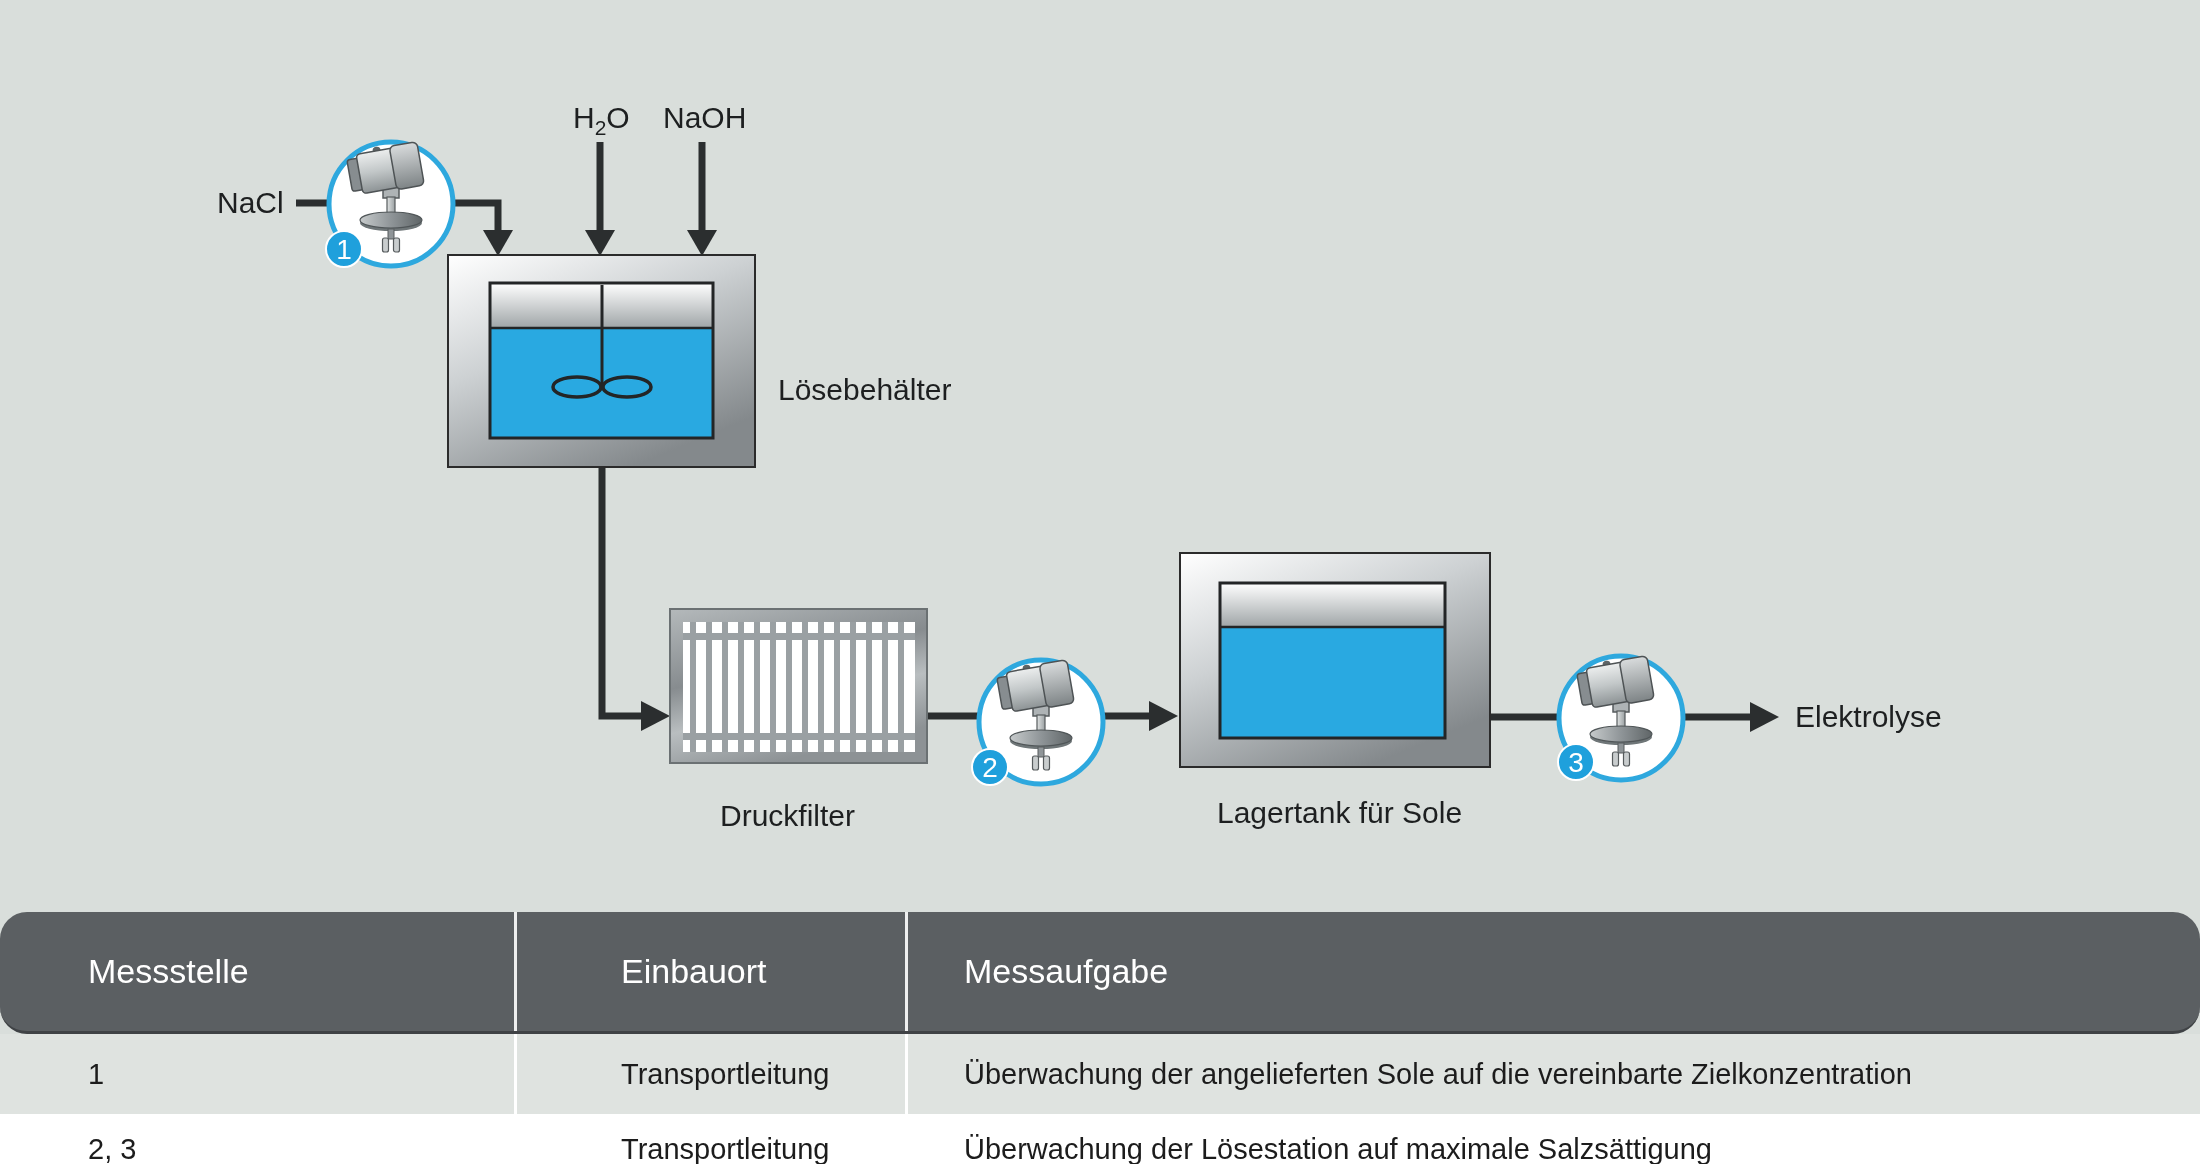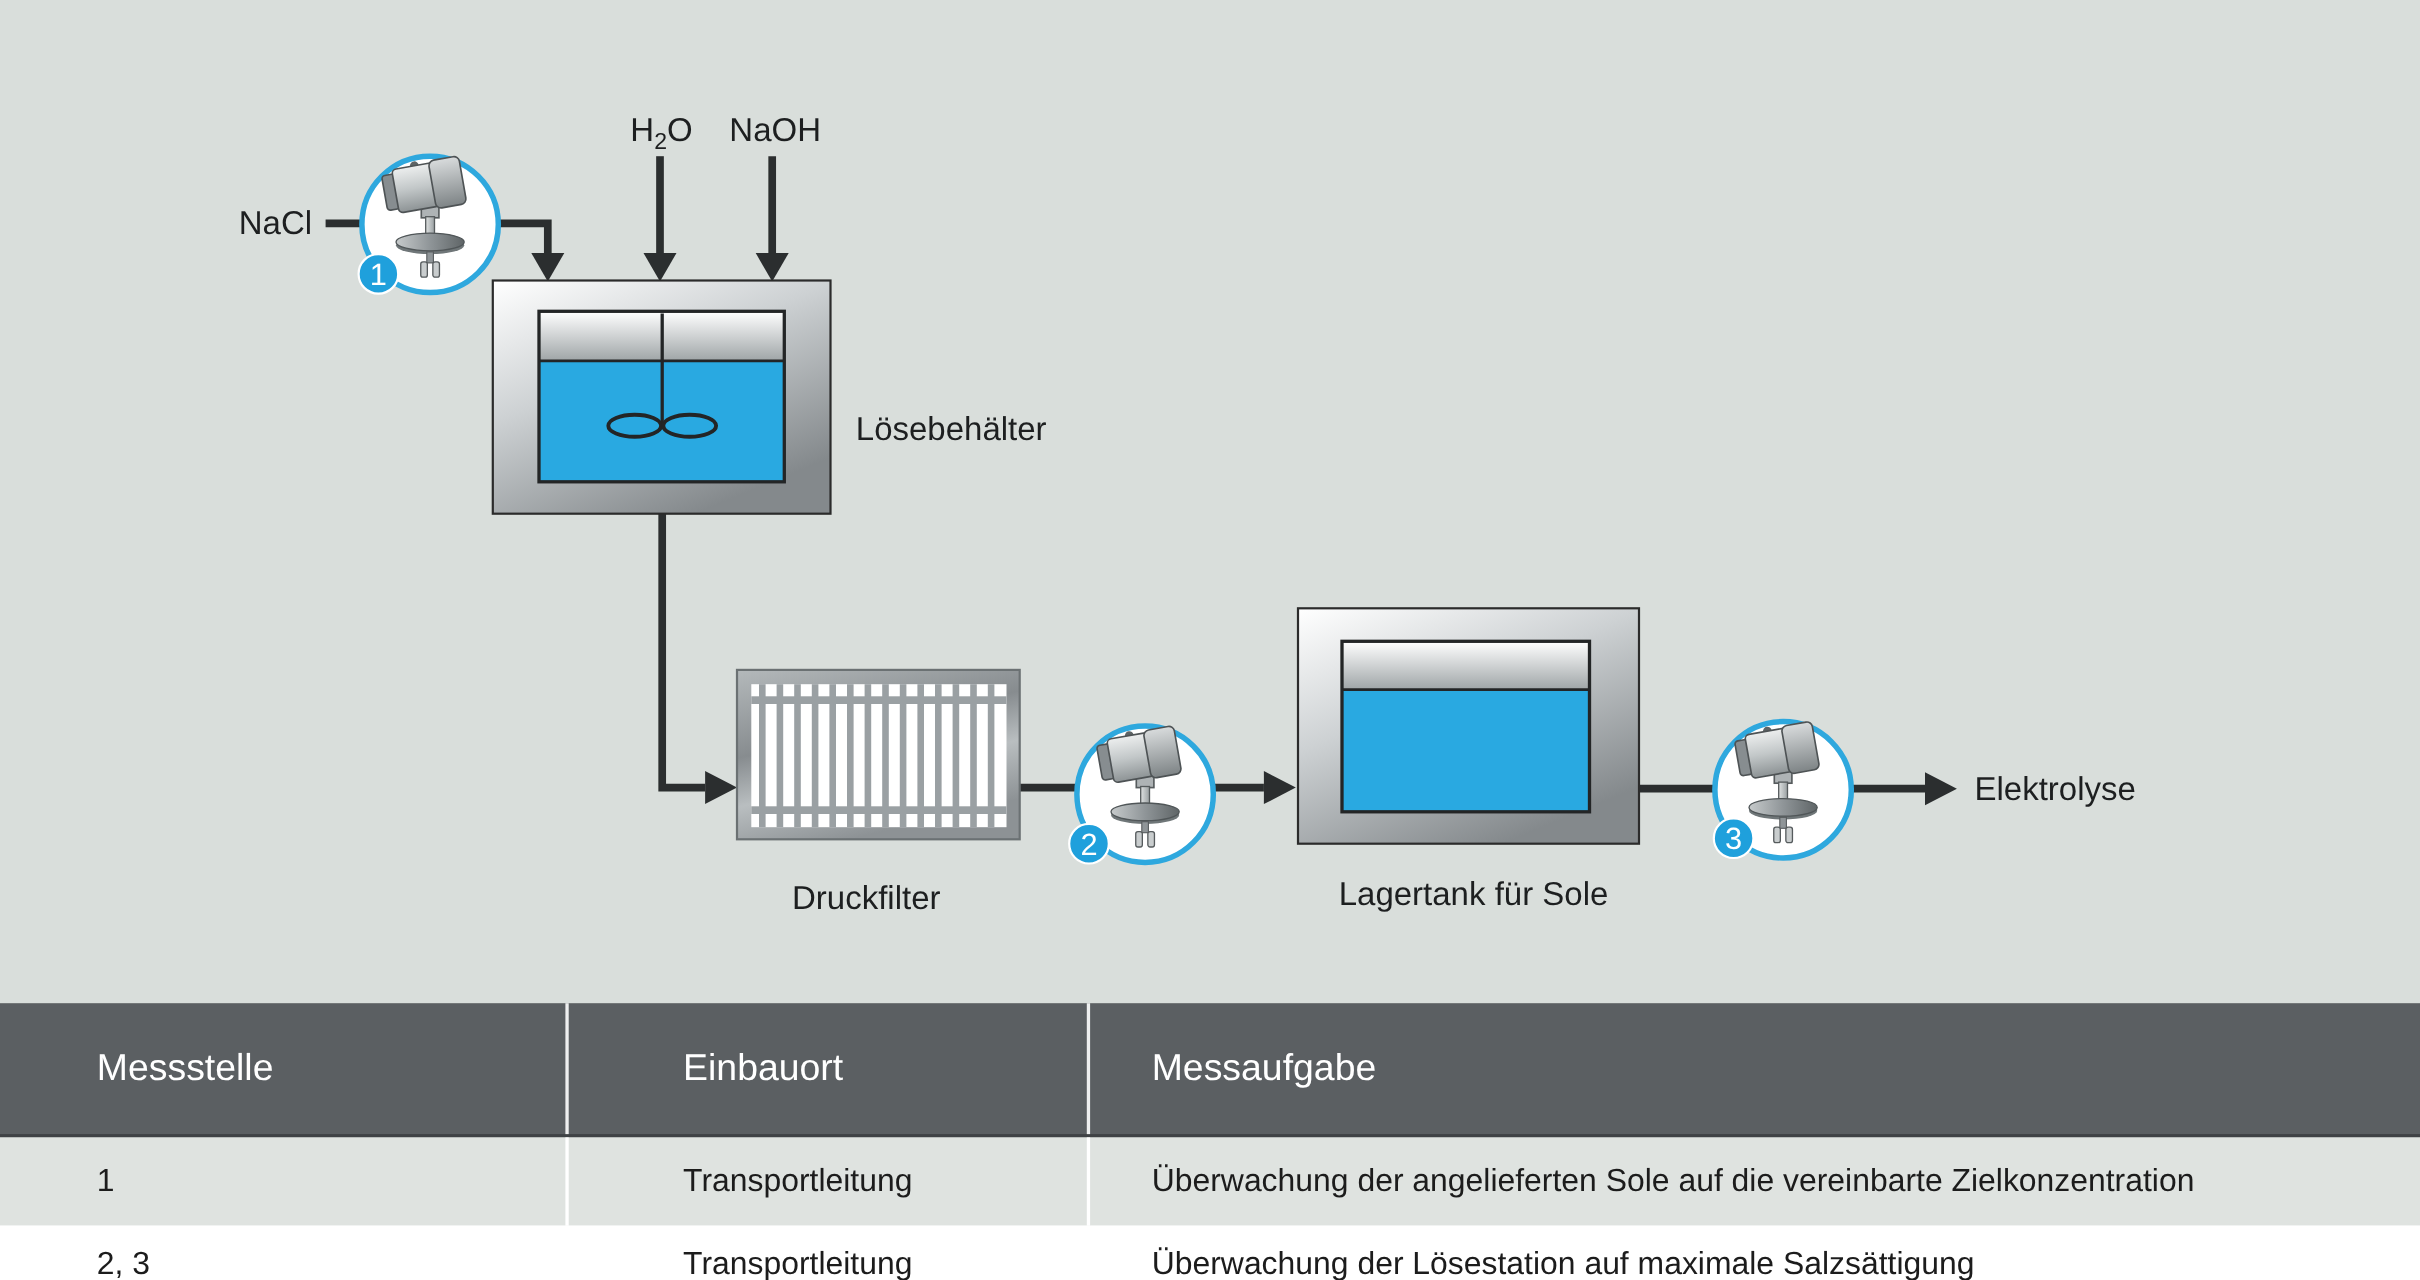--- a/index.html
+++ b/index.html
@@ -7,25 +7,25 @@
     width:2200px;height:1164px;overflow:hidden;position:relative;
     background:#d9dedb;
     font-family:"Liberation Sans","DejaVu Sans",sans-serif;
   }
   #diagram{position:absolute;top:0;left:0;}
   .diag-label{font-size:30px;fill:#1d1f20;}
   .badge-num{font-size:28px;fill:#ffffff;text-anchor:middle;}
 
   
   #process-table{position:absolute;top:912px;left:0;width:2200px;}
-  .t-head{display:flex;height:122px;background:#5b5f62;border-bottom:3px solid #3f4245;box-sizing:border-box;}
+  .t-head{display:flex;height:122px;background:#5b5f62;border-bottom:3px solid #3f4245;box-sizing:border-box;border-radius:27px;}
   .t-row1{display:flex;height:80px;background:#dfe3e0;}
   .t-row2{display:flex;height:70px;background:#ffffff;}
   .c1{width:517px;box-sizing:border-box;padding-left:88px;}
-  .c2{width:474px;box-sizing:border-box;padding-left:104px;}
+  .c2{width:391px;box-sizing:border-box;padding-left:104px;}
   .c3{flex:1;box-sizing:border-box;padding-left:56px;}
   .t-head .c1,.t-head .c2{border-right:3px solid #eeefef;}
   .t-row1 .c1,.t-row1 .c2{border-right:3px solid #ffffff;}
   .t-row2 .c1,.t-row2 .c2{border-right:3px solid #ffffff;}
   .cell{display:flex;align-items:center;}
   .t-head .cell,.t-head div{color:#ffffff;font-size:34px;font-weight:400;}
   .t-row1 div,.t-row2 div{color:#1c1c1c;font-size:29px;}
 </style>
 </head>
 <body>

